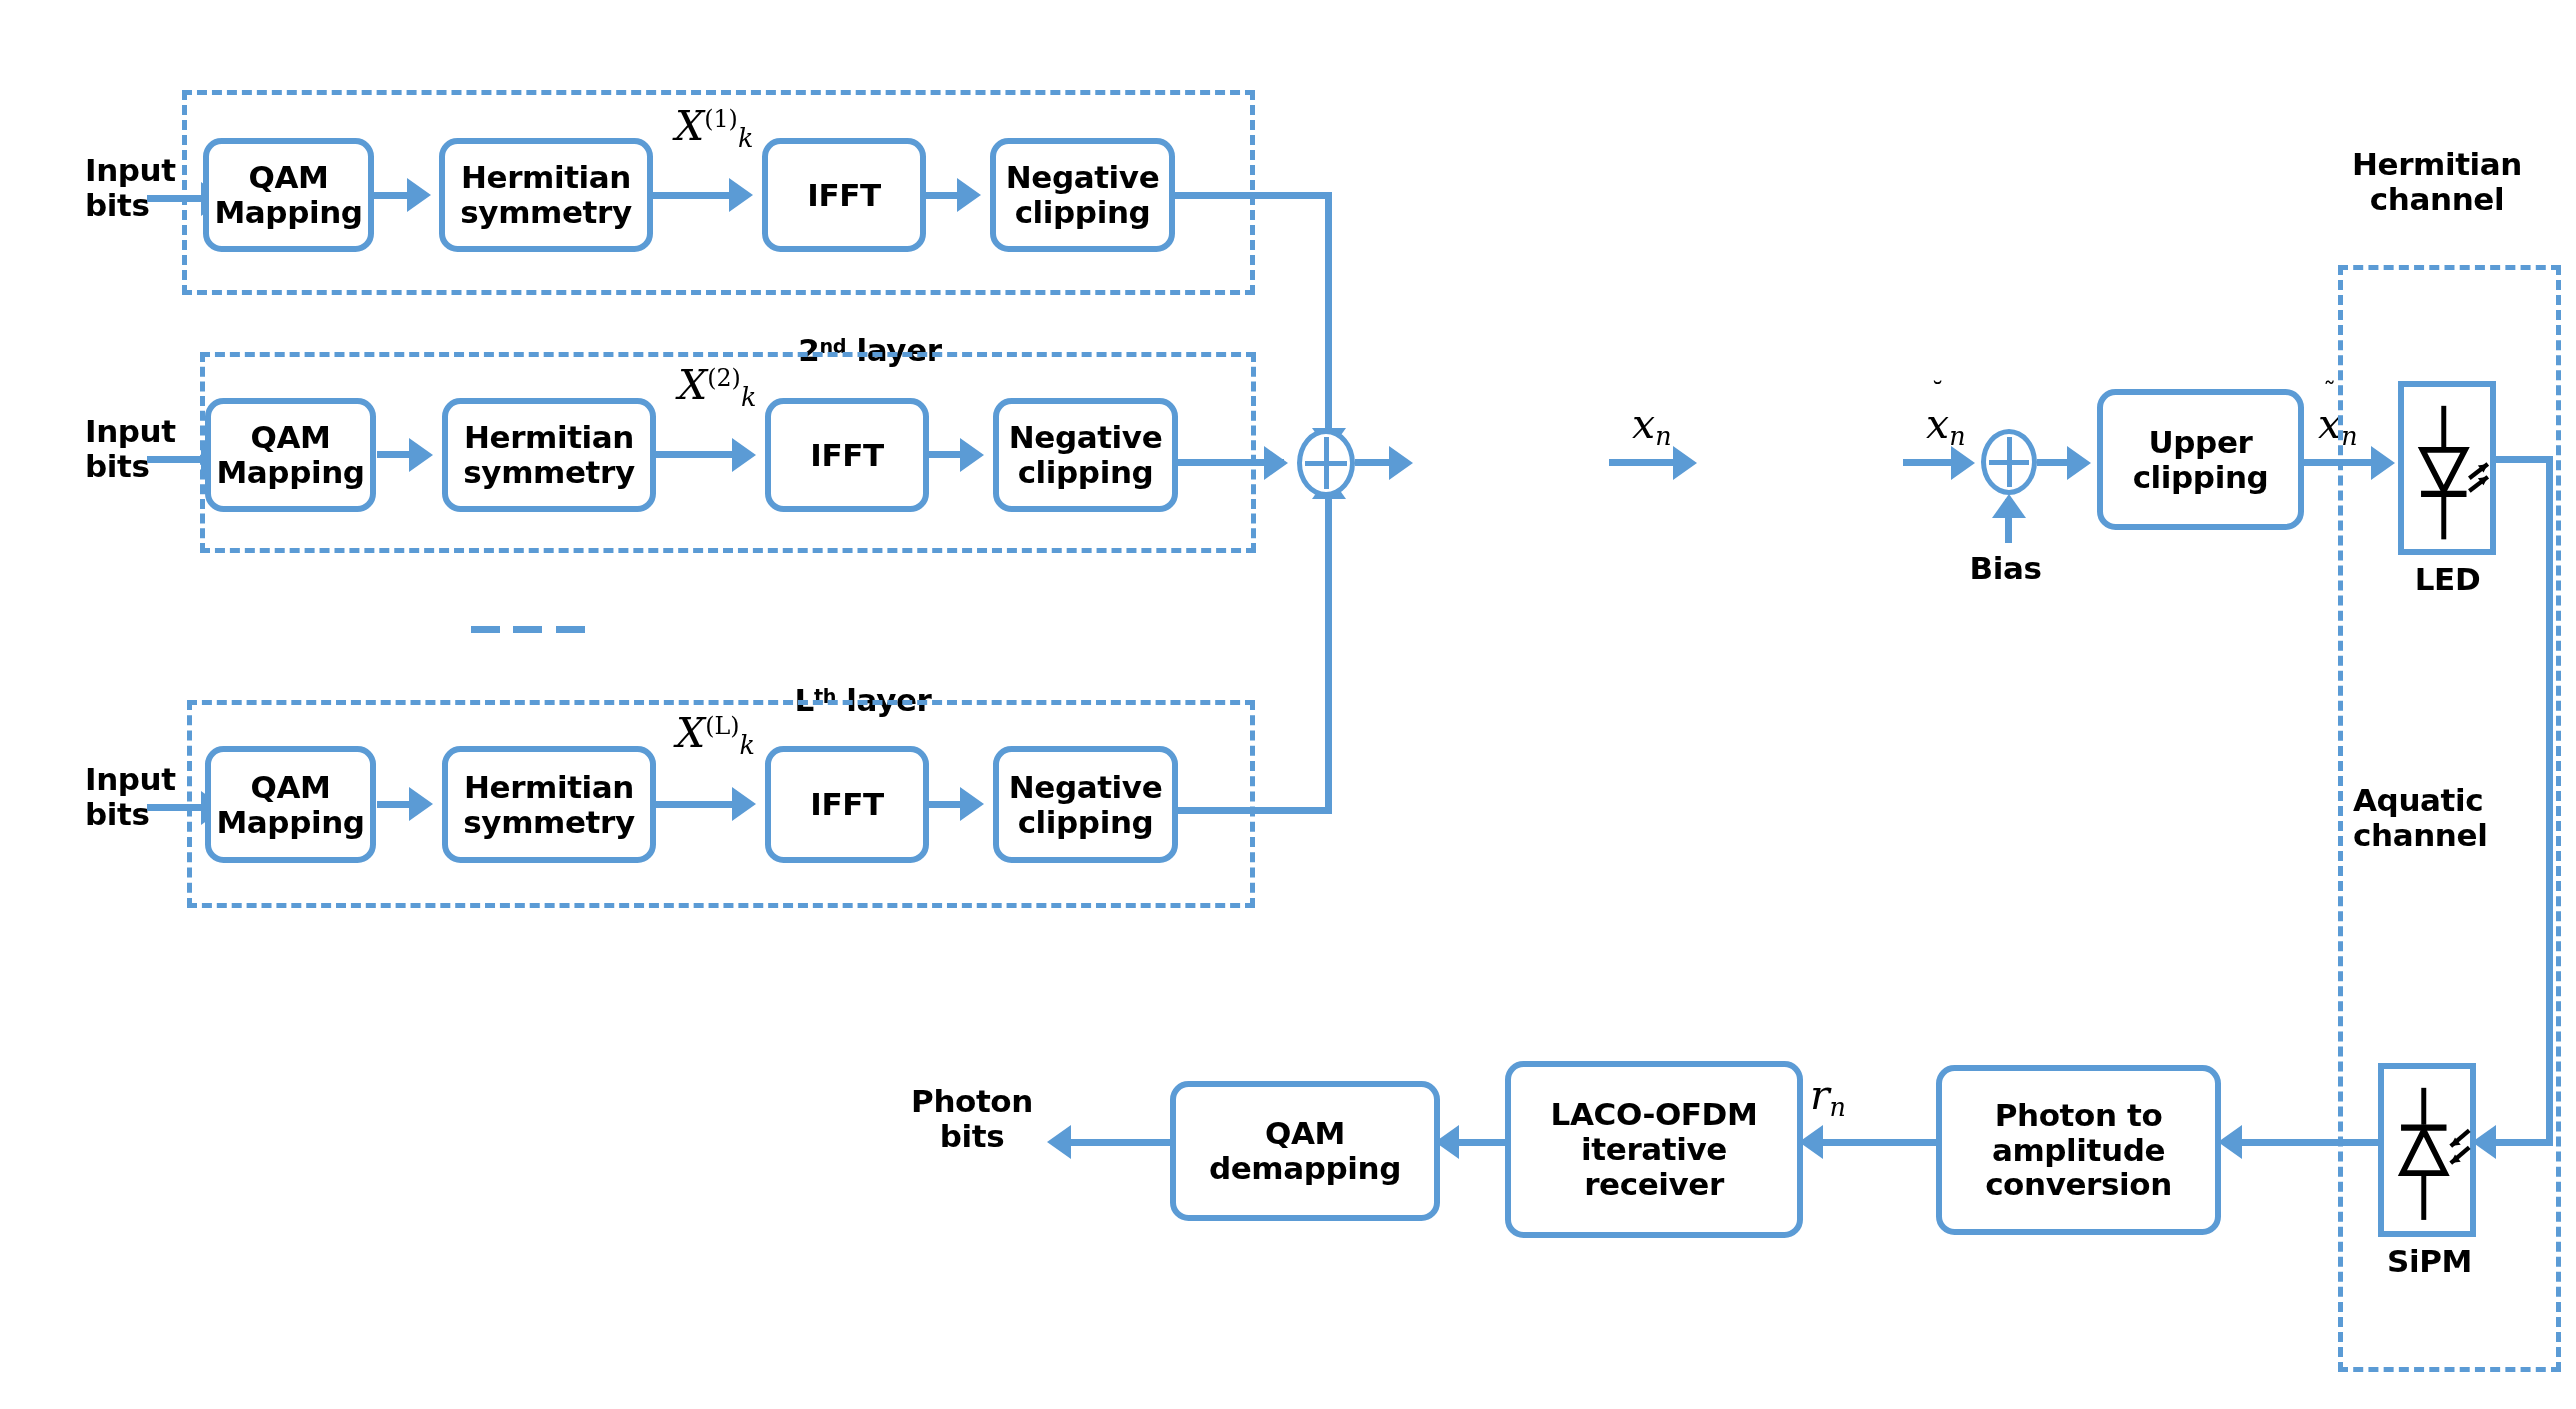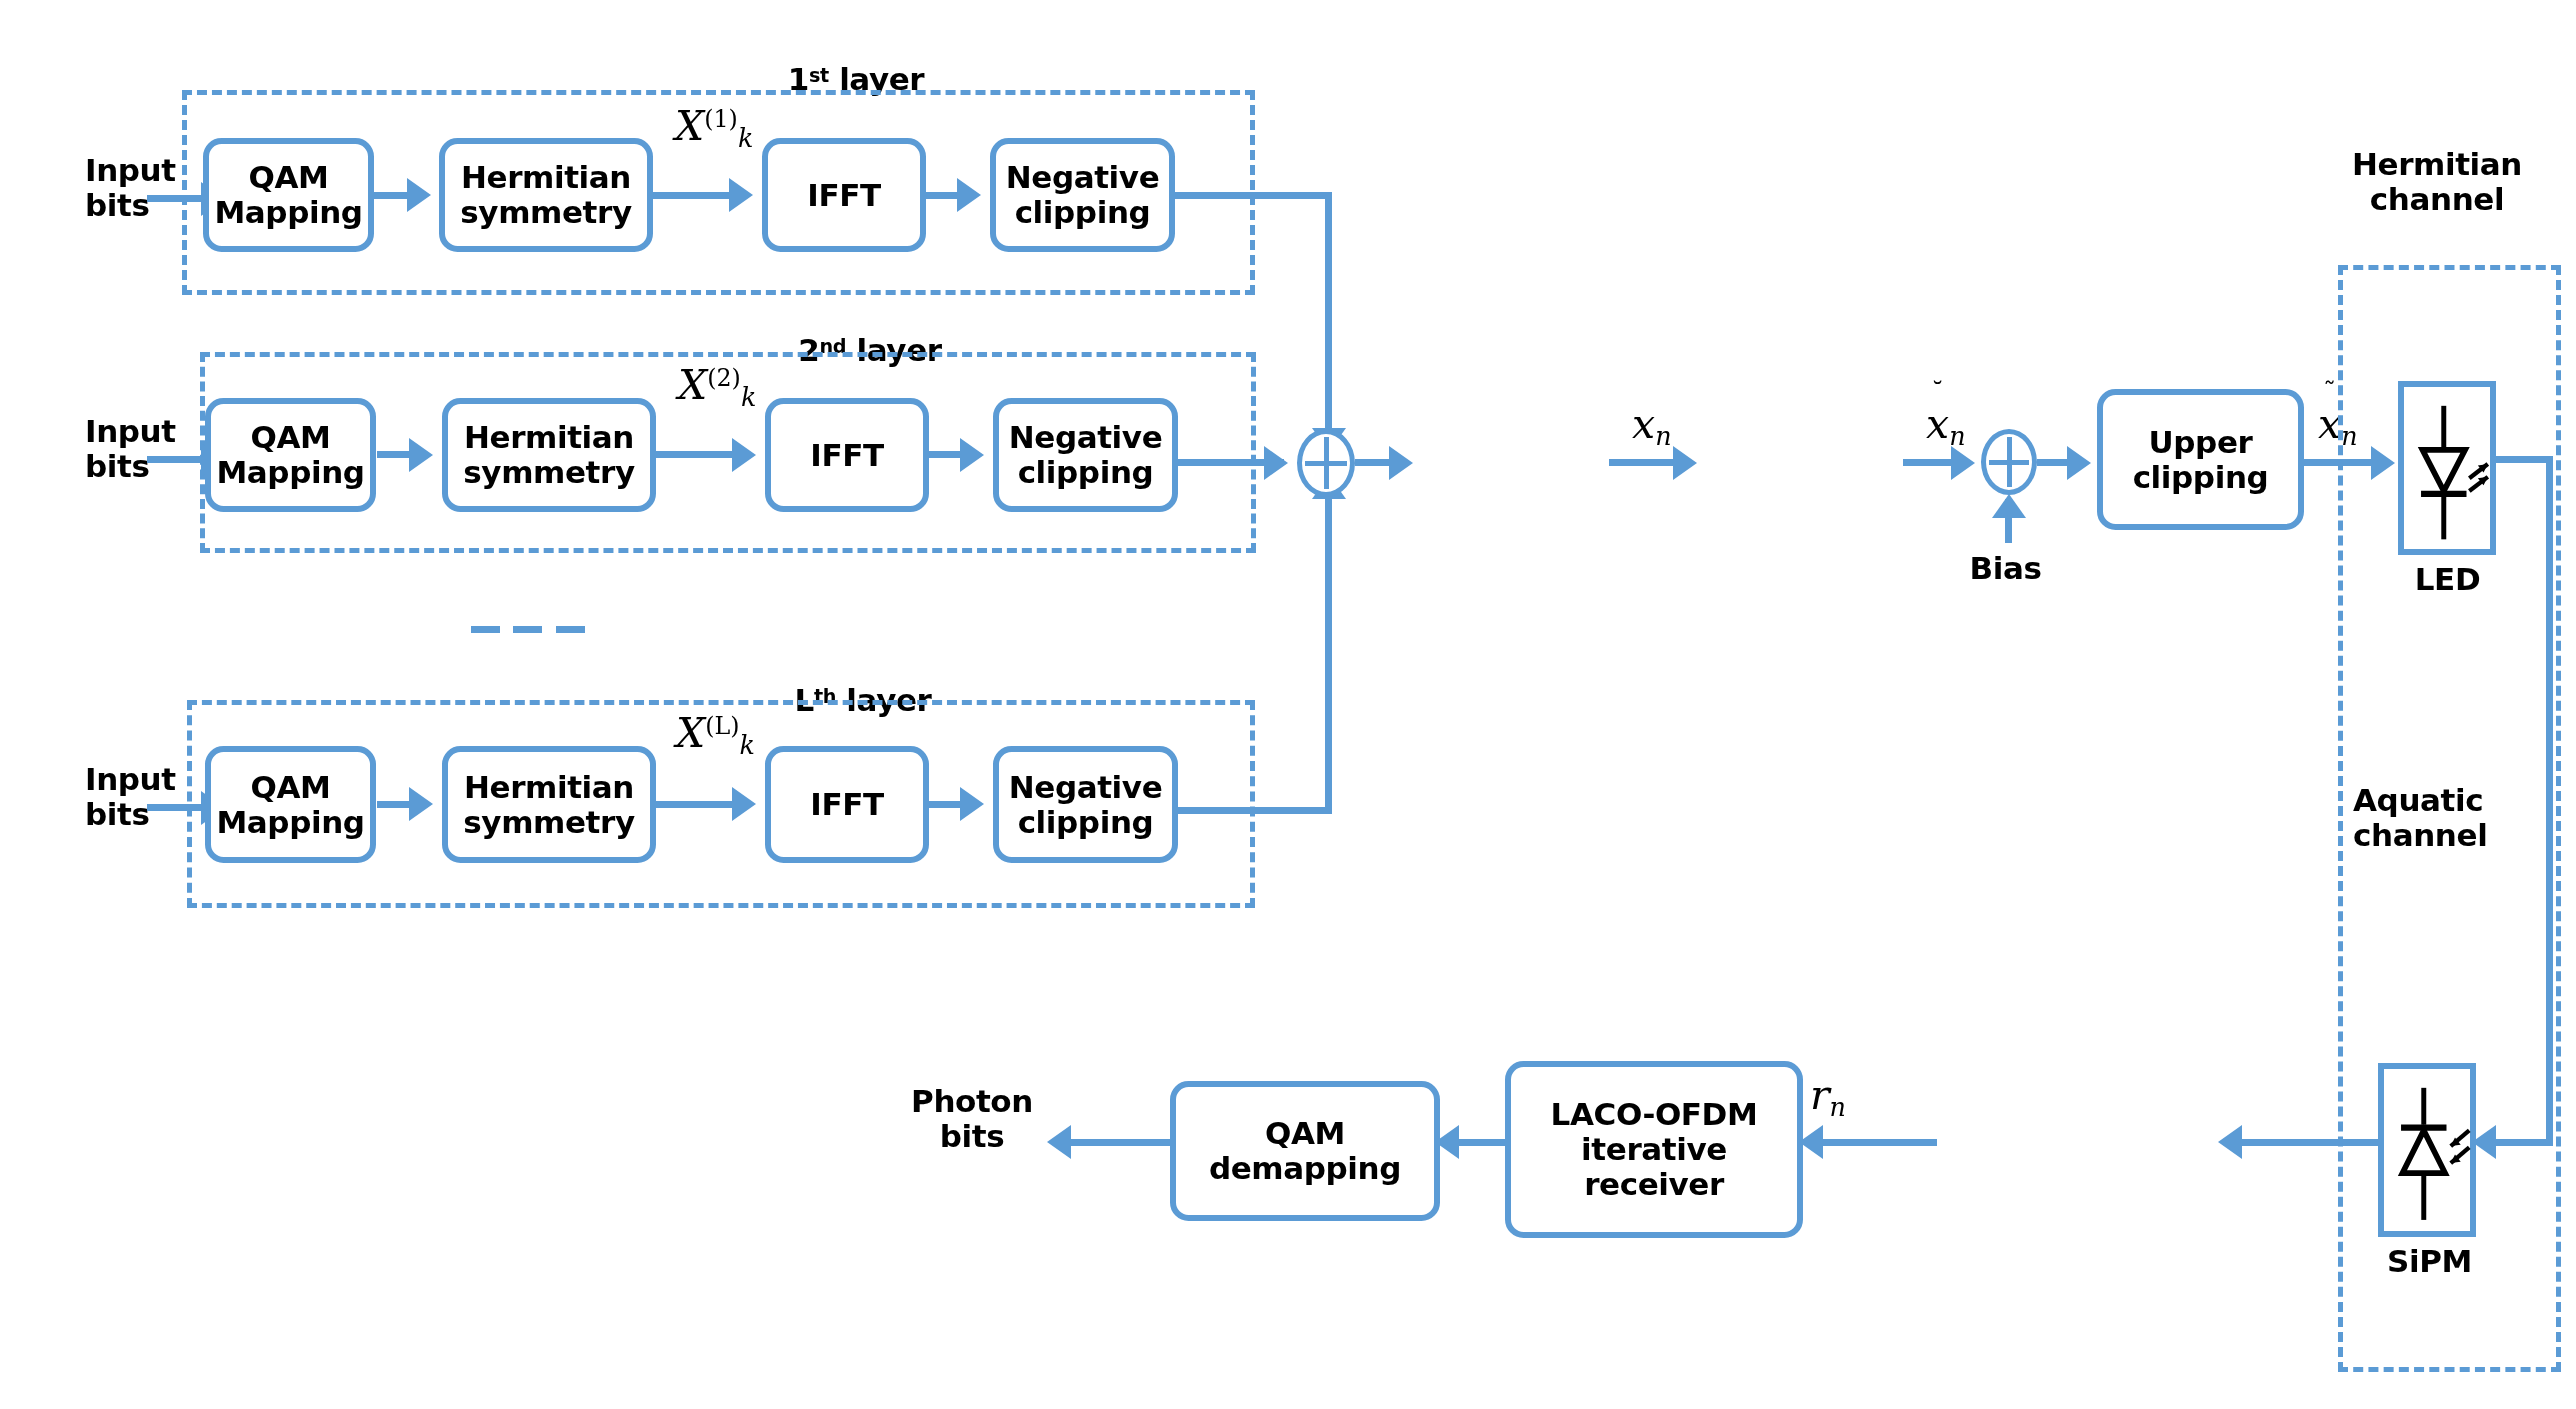--- a/index.html
+++ b/index.html
@@ -103,23 +103,20 @@
   .adder::after{top:50%;left:2.9px;right:2.9px;height:5px;margin-top:-2.5px;}
 
   
   .ell{position:absolute;height:7.1px;background:#5B9BD5;}
 </style>
 </head>
 <body>
 
 <div id="stage">
 
-  <div class="lbl" style="left:706px;top:27px;width:300px;">
-    <span>1</span><span class="sup-ord">st</span><span> layer</span>
-  </div>
 
   <div class="dashgroup" style="left:182px;top:90px;width:1073px;height:205px;"></div>
 
   <div class="lbl left" style="left:56px;top:153px;width:157px;">Input
 bits</div>
   <div class="wire-h" style="left:147px;top:195px;width:57px;"></div>
   <div class="arrow-r" style="left:201px;top:182px;"></div>
 
   <div class="blk" style="left:203px;top:138px;width:171px;height:114px;">
     <div>
@@ -371,20 +368,27 @@
       <polygon points="94,108 108,106 100,96" fill="#000"></polygon>
       <line x1="120" y1="110" x2="94" y2="132" stroke="#000" stroke-width="6"></line>
       <polygon points="94,132 108,130 100,120" fill="#000"></polygon>
     </svg>
   </div>
   <div class="lbl" style="left:2371px;top:1244px;width:117px;">SiPM</div>
 
   <div class="wire-h" style="left:2239px;top:1139px;width:140px;"></div>
   <div class="arrow-l" style="left:2218px;top:1125px;"></div>
 
+  <div class="blk" style="left:1936px;top:1065px;width:285px;height:170px;">
+    <div>
+      <span>Photon to</span>
+      <span>amplitude</span>
+      <span>conversion</span>
+    </div>
+  </div>
 
   <div class="wire-h" style="left:1820px;top:1139px;width:117px;"></div>
   <div class="arrow-l" style="left:1799px;top:1125px;"></div>
 
   <div class="math" style="left:1810px;top:1075px;">
     <span>r</span><span class="sub">n</span>
   </div>
 
   <div class="blk" style="left:1505px;top:1061px;width:298px;height:177px;">
     <div>

